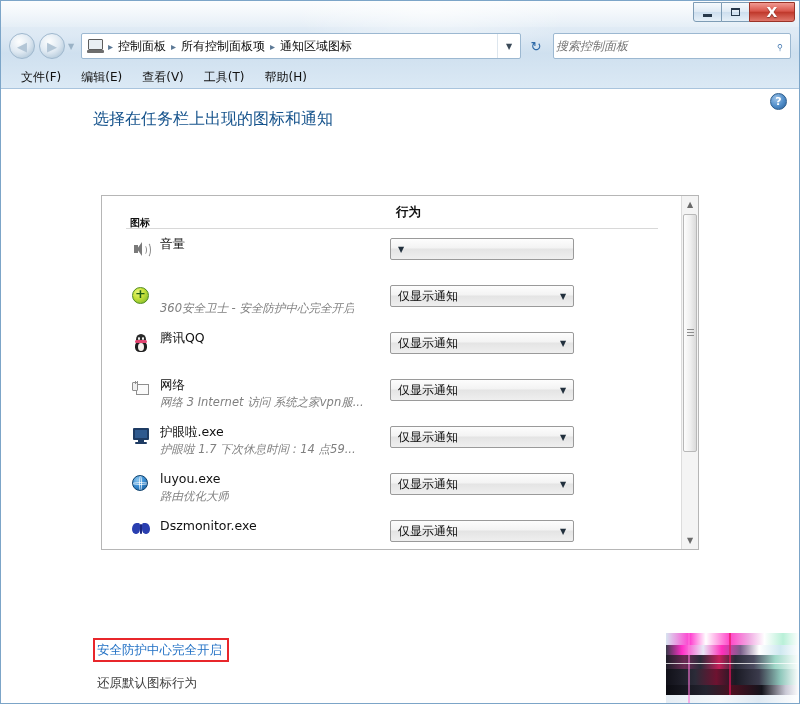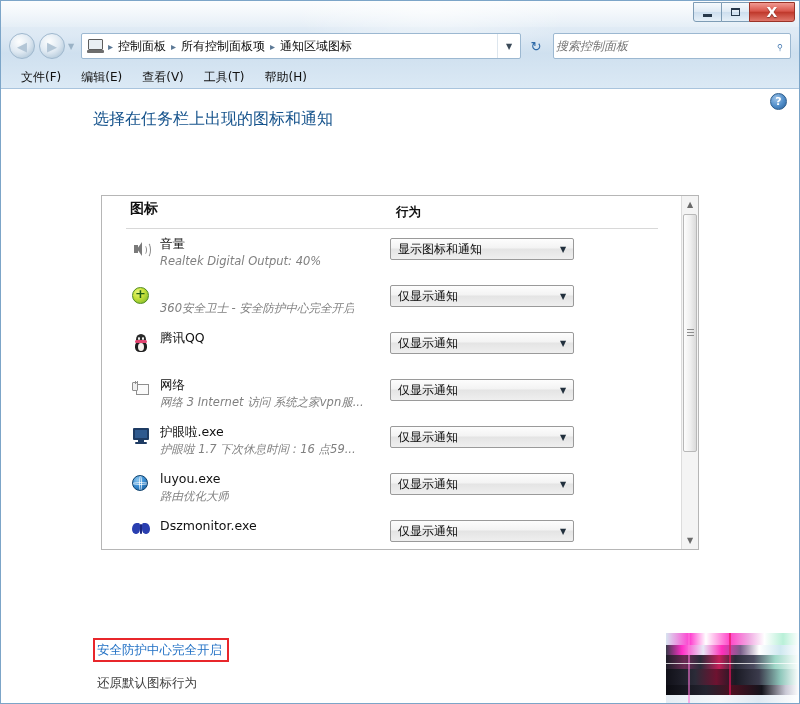--- a/index.html
+++ b/index.html
@@ -239,22 +239,22 @@
     left: 0; top: 0; right: 18px; bottom: 0;
     overflow: hidden;
   }
   .list-header {
     position: relative;
     height: 34px;
     display: flex;
     align-items: center;
   }
   .hdr-icon {
-    position: absolute; left: 28px; top: 4px;
-    font-size: 14px; font-weight: bold; color: #111;
+    position: absolute; left: 28px; top: 20px;
+    font-size: 10px; font-weight: bold; color: #111;
     font-family: "DejaVu Sans", sans-serif;
   }
   .hdr-behavior {
     position: absolute; left: 294px; top: 8px;
     font-size: 12.5px; font-weight: bold; color: #111;
     font-family: "DejaVu Sans", sans-serif;
   }
   .hdr-rule {
     position: absolute; left: 24px; top: 32px;
     width: 532px; height: 1px; background: #d8d8d8;
@@ -567,23 +567,21 @@
         <div class="row">
           <div class="row-icon">
             <div class="ic-speaker">
                 <div class="sp-body"></div>
                 <div class="sp-cone"></div>
                 <div class="w1"></div>
                 <div class="w2"></div>
               </div>
           </div>
           <div class="row-name">音量</div>
-          <div class="row-sub">Realtek Digital Output: 40%</div>
           <div class="row-select">
-            <span class="val">显示图标和通知</span>
             <span class="caret">▼</span>
           </div>
         </div>
 
         <div class="row">
           <div class="row-icon">
             <div class="ic-360"></div>
           </div>
           <div class="row-sub">360安全卫士 - 安全防护中心完全开启</div>
           <div class="row-select">
@@ -630,21 +628,21 @@
 
         <div class="row">
           <div class="row-icon">
             <div class="ic-mon">
                 <div class="scr"></div>
                 <div class="stand"></div>
                 <div class="foot"></div>
               </div>
           </div>
           <div class="row-name">护眼啦.exe</div>
-          <div class="row-sub">护眼啦 1.7  下次休息时间 : 16 点59...</div>
+          <div class="row-sub">护眼啦 1.7  下次休息时间 : 14 点59...</div>
           <div class="row-select">
             <span class="val">仅显示通知</span>
             <span class="caret">▼</span>
           </div>
         </div>
 
         <div class="row">
           <div class="row-icon">
             <div class="ic-globe">
                 <div class="mer"></div>

